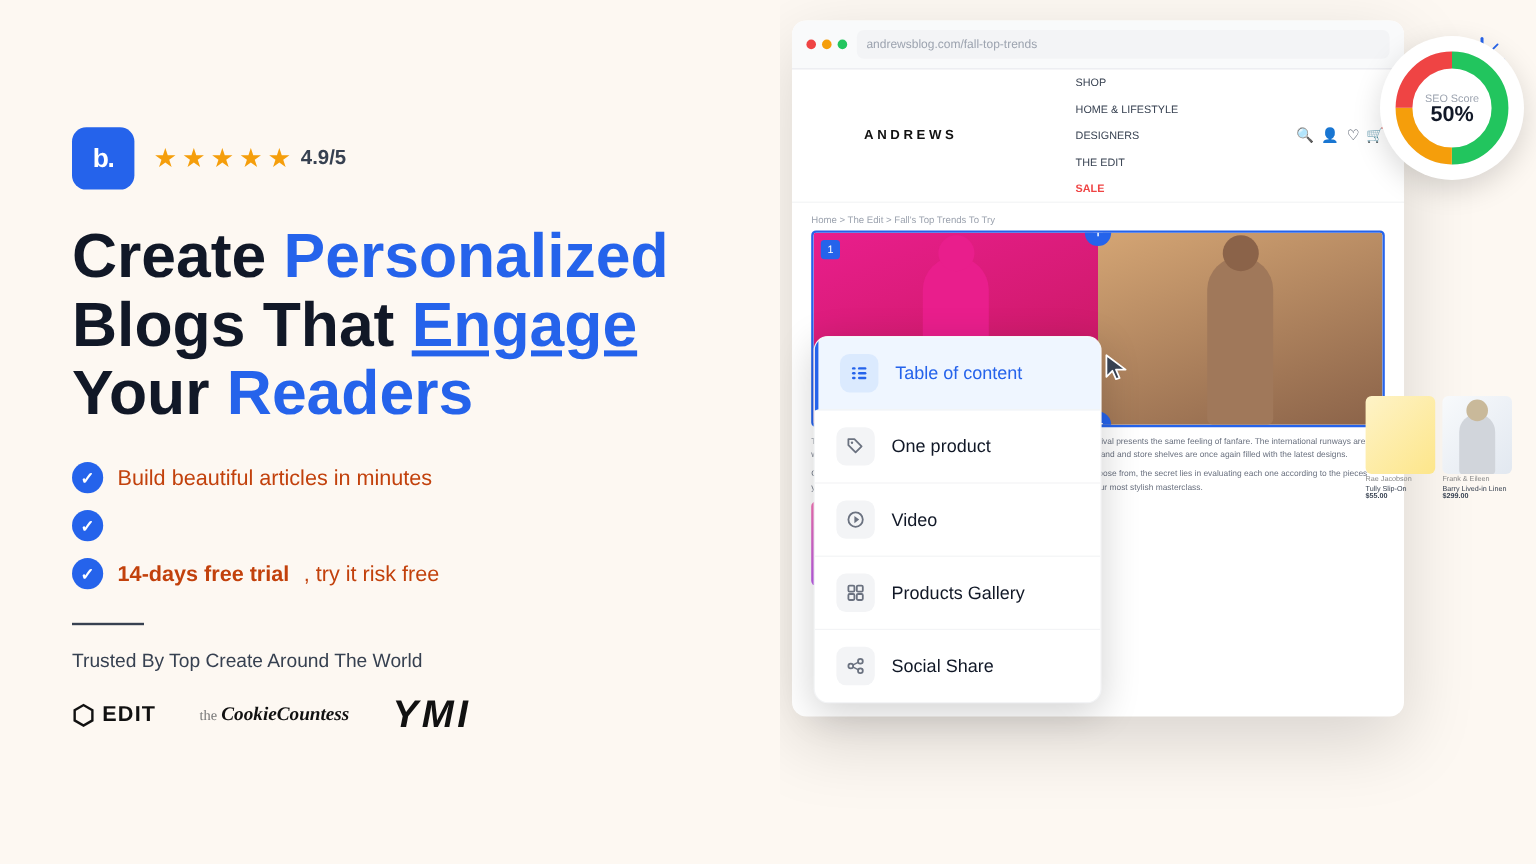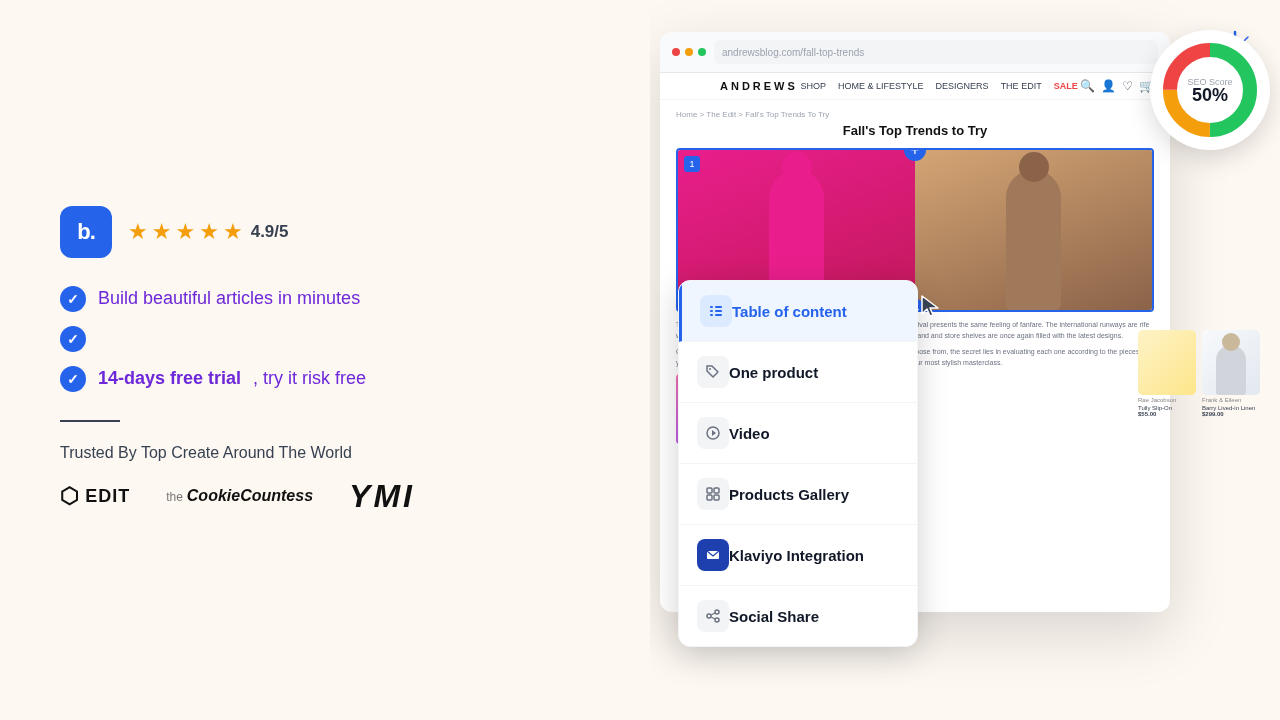--- a/index.html
+++ b/index.html
@@ -83,21 +83,21 @@
       flex-direction: column;
       gap: 14px;
       margin-bottom: 28px;
     }
 
     .feature-item {
       display: flex;
       align-items: center;
       gap: 12px;
       font-size: 18px;
-      color: #6d28d9;
+      color: #c2410c;
     }
 
     .check-icon {
       width: 26px;
       height: 26px;
       background: #2563eb;
       border-radius: 50%;
       display: flex;
       align-items: center;
       justify-content: center;
@@ -130,21 +130,21 @@
       display: flex;
       align-items: center;
       gap: 36px;
     }
 
     
     .right-panel {
       flex: 1;
       position: relative;
       overflow: hidden;
-      padding: 22px 20px 20px 10px;
+      padding: 7px 20px 20px 10px;
     }
 
     
     .browser-mockup {
       background: white;
       border-radius: 12px;
       box-shadow: 0 20px 60px rgba(0,0,0,0.15);
       overflow: hidden;
       position: relative;
       width: 510px;
@@ -195,20 +195,21 @@
       display: flex;
       align-items: center;
       justify-content: space-between;
     }
 
     .blog-nav {
       display: flex;
       gap: 12px;
       font-size: 9px;
       color: #374151;
+      flex-direction: column;
     }
 
     .blog-nav-item-sale { color: #ef4444; font-weight: 700; }
 
     .blog-icons {
       display: flex;
       gap: 6px;
       color: #374151;
       font-size: 12px;
     }
@@ -295,24 +296,25 @@
       box-shadow: 0 8px 32px rgba(0,0,0,0.18);
       width: 240px;
       overflow: hidden;
       z-index: 20;
       border: 1px solid #f3f4f6;
     }
 
     .menu-item {
       display: flex;
       align-items: center;
+      gap: 14px;
       padding: 14px 18px;
       font-size: 15px;
       color: #111827;
-      font-weight: 700;
+      font-weight: 400;
       cursor: pointer;
       transition: background 0.1s;
     }
 
     .menu-item:not(:last-child) {
       border-bottom: 1px solid #f3f4f6;
     }
 
     .menu-item.active {
       background: #eff6ff;
@@ -512,20 +514,25 @@
     <div class="stars">
       <span class="star">★</span>
       <span class="star">★</span>
       <span class="star">★</span>
       <span class="star">★</span>
       <span class="star">★</span>
       <span class="rating-text">4.9/5</span>
     </div>
   </div>
 
+  <div class="headline">
+    <span class="black">Create </span><span class="blue">Personalized</span><br>
+    <span class="black">Blogs That </span><span class="underline-blue">Engage</span><br>
+    <span class="black">Your </span><span class="blue">Readers</span>
+  </div>
 
   <div class="features">
     <div class="feature-item">
       <div class="check-icon"></div>
       <span>Build beautiful articles in minutes</span>
     </div>
     <div class="feature-item">
       <div class="check-icon"></div>
     </div>
     <div class="feature-item">
@@ -536,21 +543,21 @@
   </div>
 
   <div class="divider"></div>
 
   <div class="trusted-text">Trusted By Top Create Around The World</div>
   <div class="brands">
     <div class="venum-logo">
       <span style="font-size:22px; color:#111; font-weight:900;">⬡</span>
       <span class="brand-name-venum">EDIT</span>
     </div>
-    <div style="font-size:14px; font-weight:700; color:#111; font-style:italic;">
+    <div style="font-size:14px; font-weight:700; color:#111; font-style:italic;font-family:Liberation Serif, serif;">
       <span style="font-size:12px; font-style:normal; font-weight:400; color:#777;">the</span> <span style="font-size:16px; font-weight:800; font-style:italic;">CookieCountess</span>
     </div>
     <div style="font-size:32px; font-weight:900; color:#111; letter-spacing:3px; font-style:italic;">YMI</div>
   </div>
 </div>
 
 <div class="right-panel">
 
   <div class="sparkle">
     <svg width="40" height="40" viewBox="0 0 40 40">
@@ -586,21 +593,20 @@
       <div class="blog-icons">
         <span>🔍</span>
         <span>👤</span>
         <span>♡</span>
         <span>🛒</span>
       </div>
     </div>
 
     <div class="blog-content">
       <div class="blog-breadcrumb">Home &gt; The Edit &gt; Fall's Top Trends To Try</div>
-      <div class="blog-title">Fall's Top Trends to Try</div>
 
       <div class="hero-image-container">
         <div class="plus-btn plus-top">+</div>
         <div class="hero-images">
           <div style="flex:1; background:linear-gradient(160deg,#e91e8c 0%,#c2185b 100%); display:flex; align-items:flex-end; justify-content:center; overflow:hidden; position:relative;">
             <div class="img-num">1</div>
             <div class="person-pink"></div>
           </div>
           <div style="flex:1; background:linear-gradient(160deg,#d4a574 0%,#8b6349 100%); display:flex; align-items:flex-end; justify-content:center; overflow:hidden;">
             <div class="person-brown"></div>
@@ -675,29 +681,20 @@
         <svg width="16" height="16" viewBox="0 0 16 16" fill="none">
           <rect x="2" y="2" width="5" height="5" rx="1" stroke="#6b7280" stroke-width="1.5"></rect>
           <rect x="9" y="2" width="5" height="5" rx="1" stroke="#6b7280" stroke-width="1.5"></rect>
           <rect x="2" y="9" width="5" height="5" rx="1" stroke="#6b7280" stroke-width="1.5"></rect>
           <rect x="9" y="9" width="5" height="5" rx="1" stroke="#6b7280" stroke-width="1.5"></rect>
         </svg>
       </div>
       <span class="menu-label">Products Gallery</span>
     </div>
 
-    <div class="menu-item">
-      <div class="menu-icon" style="background:#1e40af;">
-        <svg width="16" height="16" viewBox="0 0 16 16" fill="none">
-          <rect x="2" y="4" width="12" height="8" rx="1" fill="white"></rect>
-          <polyline points="2,4 8,9 14,4" stroke="#1e40af" stroke-width="1.2"></polyline>
-        </svg>
-      </div>
-      <span class="menu-label">Klaviyo Integration</span>
-    </div>
 
     <div class="menu-item">
       <div class="menu-icon">
         <svg width="16" height="16" viewBox="0 0 16 16" fill="none">
           <circle cx="12" cy="4" r="2" stroke="#6b7280" stroke-width="1.5"></circle>
           <circle cx="4" cy="8" r="2" stroke="#6b7280" stroke-width="1.5"></circle>
           <circle cx="12" cy="12" r="2" stroke="#6b7280" stroke-width="1.5"></circle>
           <line x1="6" y1="7" x2="10" y2="5" stroke="#6b7280" stroke-width="1.2"></line>
           <line x1="6" y1="9" x2="10" y2="11" stroke="#6b7280" stroke-width="1.2"></line>
         </svg>

